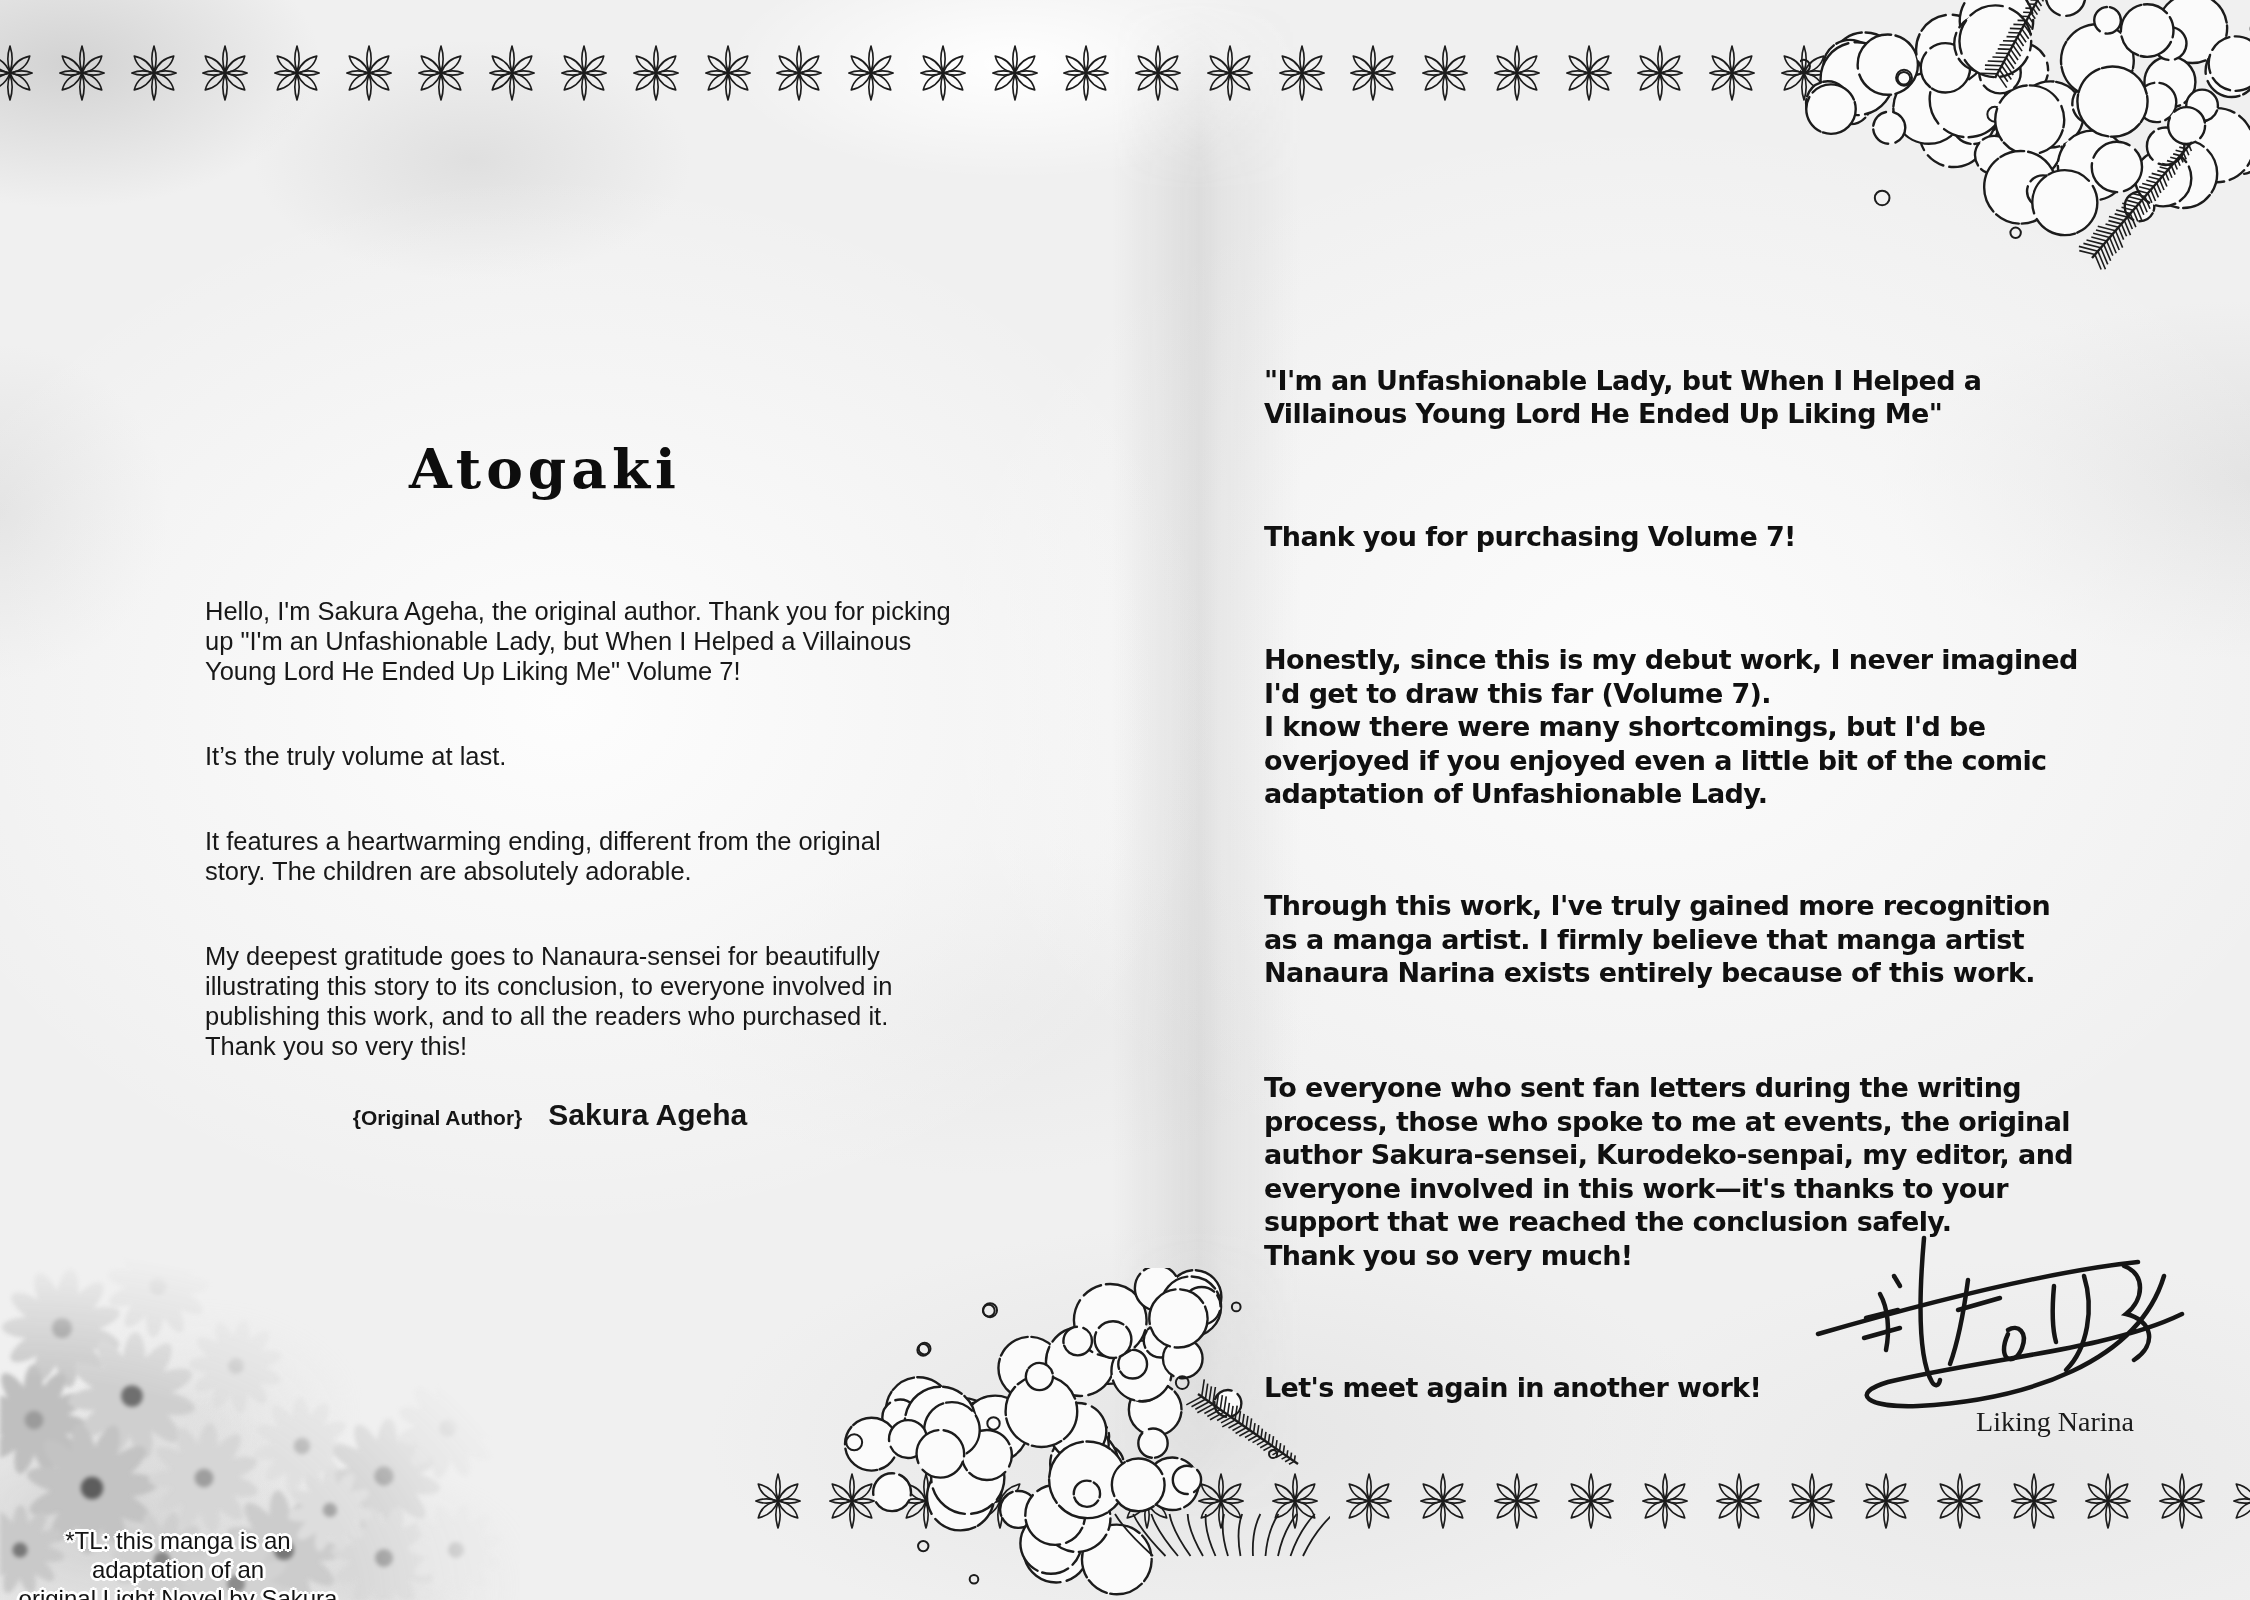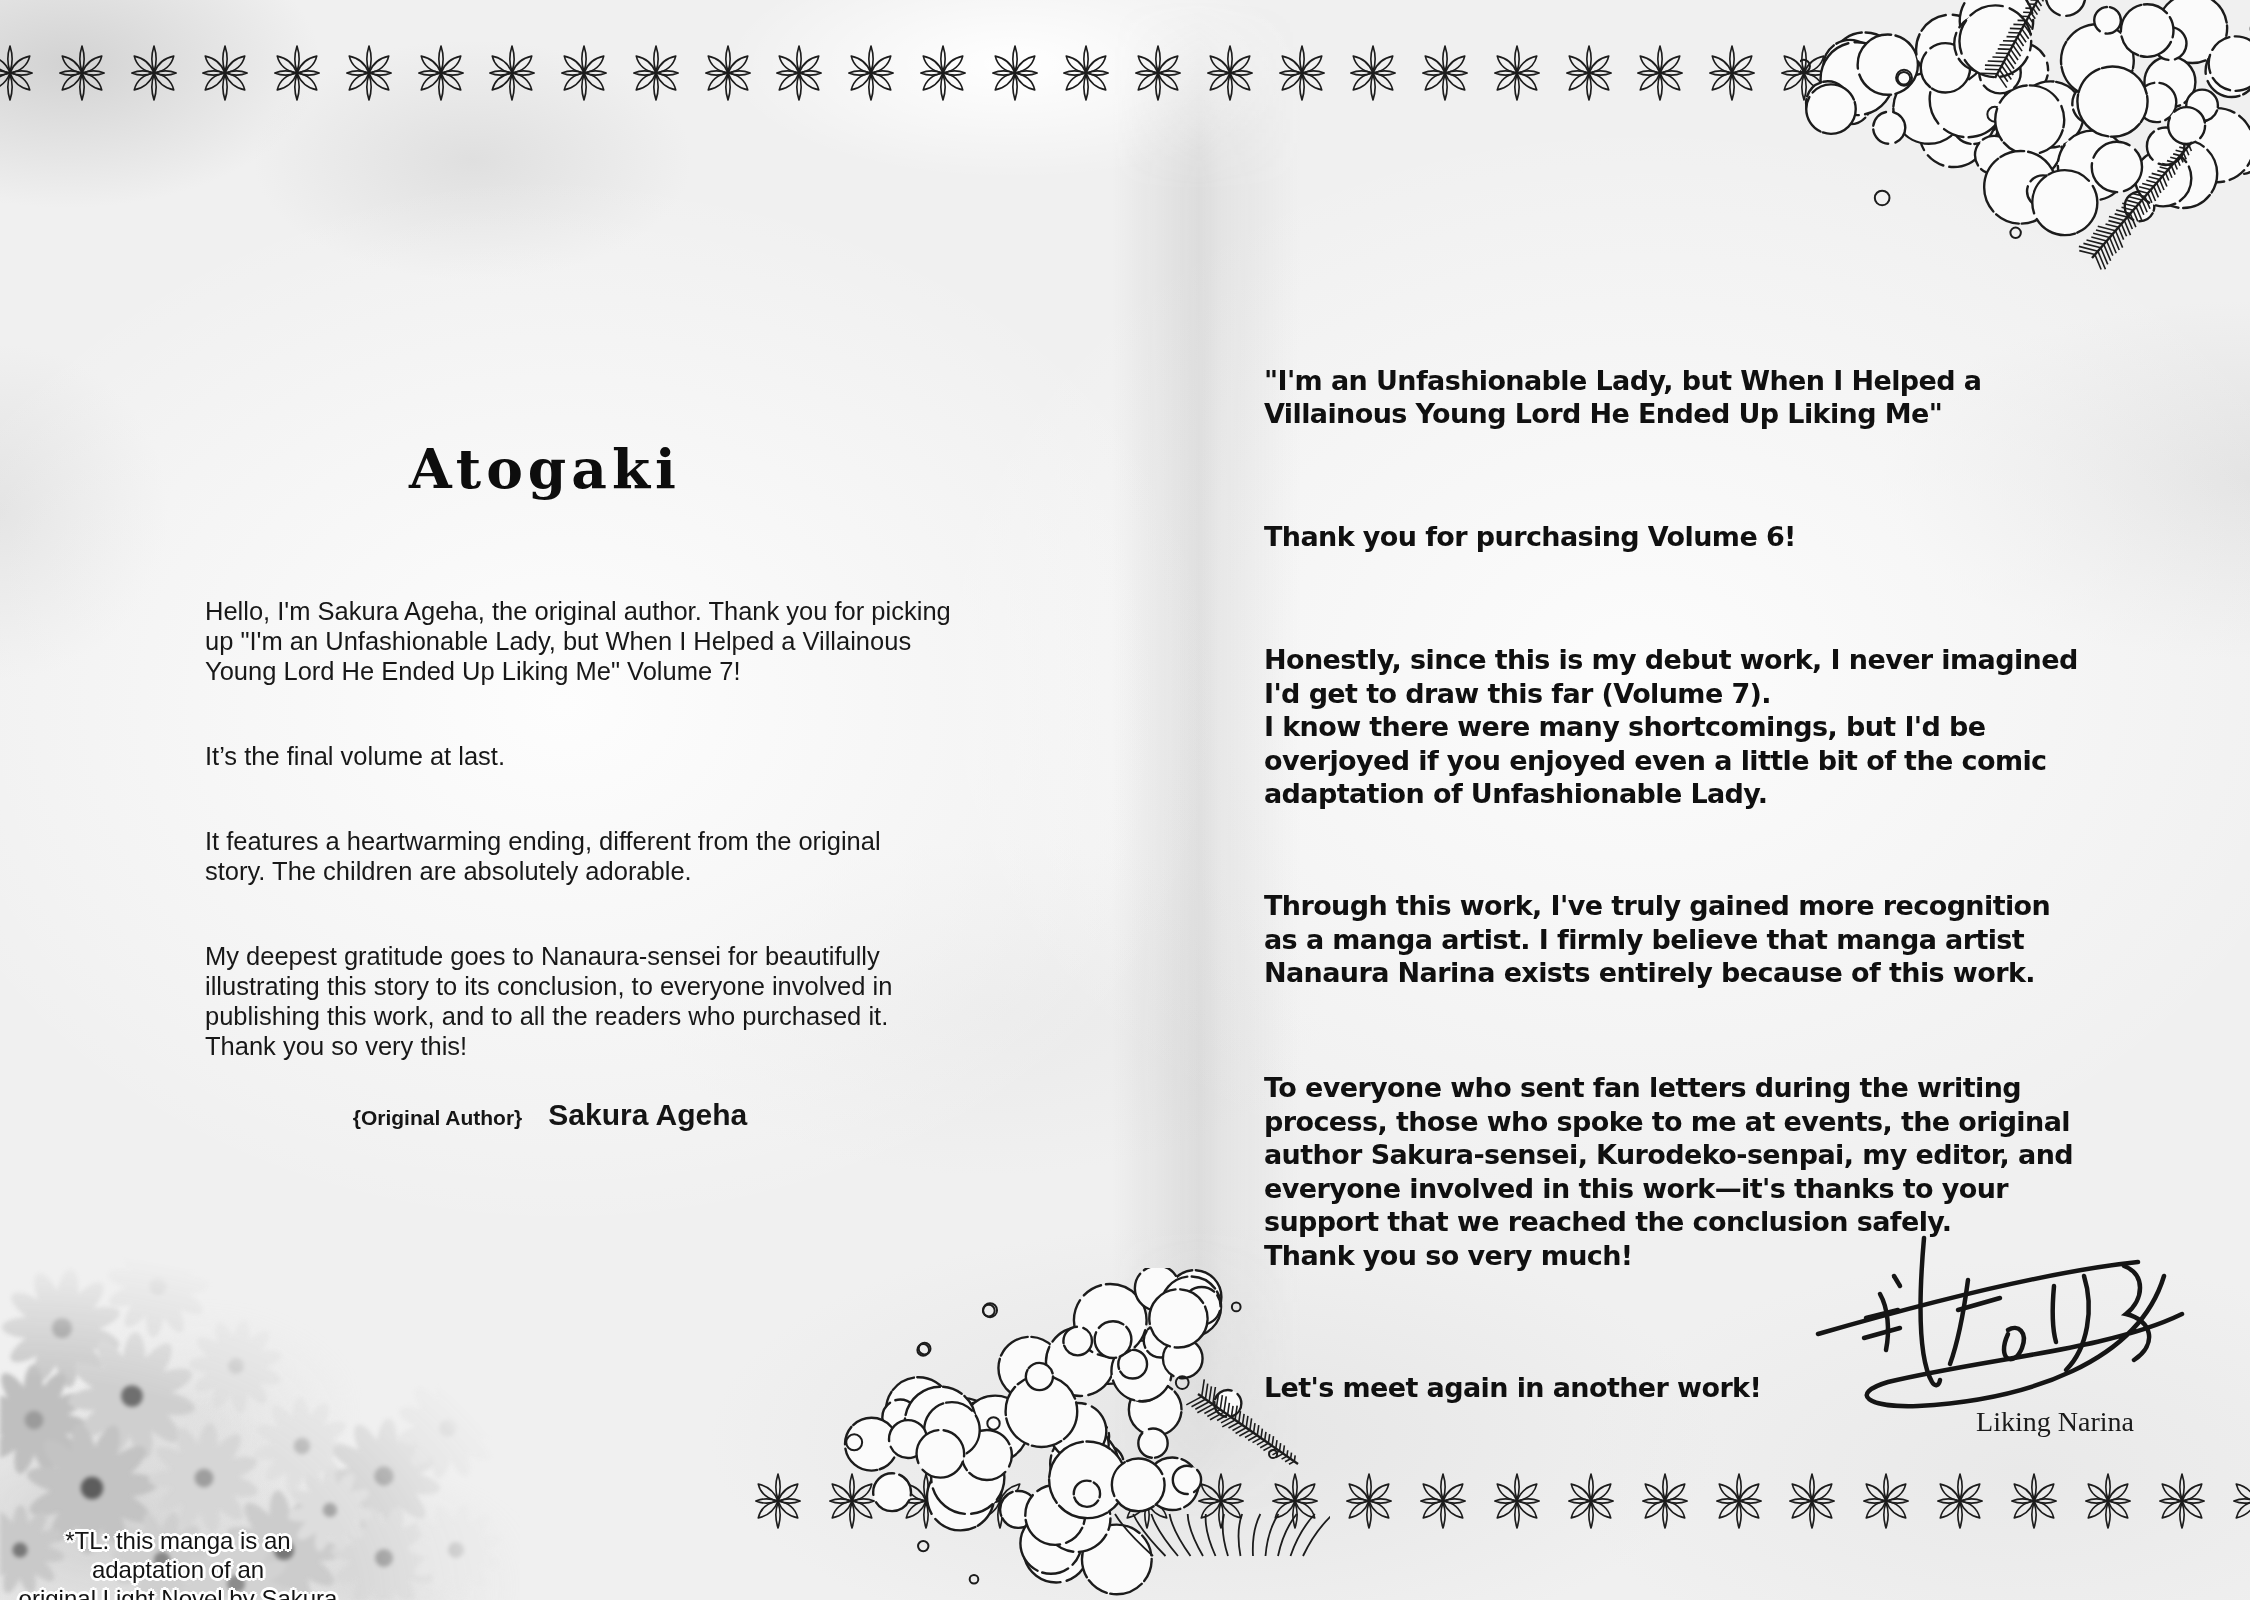--- a/index.html
+++ b/index.html
@@ -811,37 +811,37 @@
         </g>
       </svg>
   </div>
 
   <h1 class="atogaki-title">Atogaki</h1>
 
   <div class="left-text">
     <p>Hello, I'm Sakura Ageha, the original author. Thank you for picking
 up "I'm an Unfashionable Lady, but When I Helped a Villainous
 Young Lord He Ended Up Liking Me" Volume 7!</p>
-    <p>It’s the final volume at last.</p>
+    <p>It’s the truly volume at last.</p>
     <p>It features a heartwarming ending, different from the original
 story. The children are absolutely adorable.</p>
     <p>My deepest gratitude goes to Nanaura-sensei for beautifully
 illustrating this story to its conclusion, to everyone involved in
 publishing this work, and to all the readers who purchased it.
 Thank you so very this!</p>
   </div>
 
   <div class="author-line">
     <span class="author-label">{Original Author}</span><span class="author-name">Sakura Ageha</span>
   </div>
 
   <div class="right-text">
     <p>"I'm an Unfashionable Lady, but When I Helped a
 Villainous Young Lord He Ended Up Liking Me"</p>
-    <p>Thank you for purchasing Volume 6!</p>
+    <p>Thank you for purchasing Volume 7!</p>
     <p>Honestly, since this is my debut work, I never imagined
 I'd get to draw this far (Volume 7).
 I know there were many shortcomings, but I'd be
 overjoyed if you enjoyed even a little bit of the comic
 adaptation of Unfashionable Lady.</p>
     <p>Through this work, I've truly gained more recognition
 as a manga artist. I firmly believe that manga artist
 Nanaura Narina exists entirely because of this work.</p>
     <p>To everyone who sent fan letters during the writing
 process, those who spoke to me at events, the original

